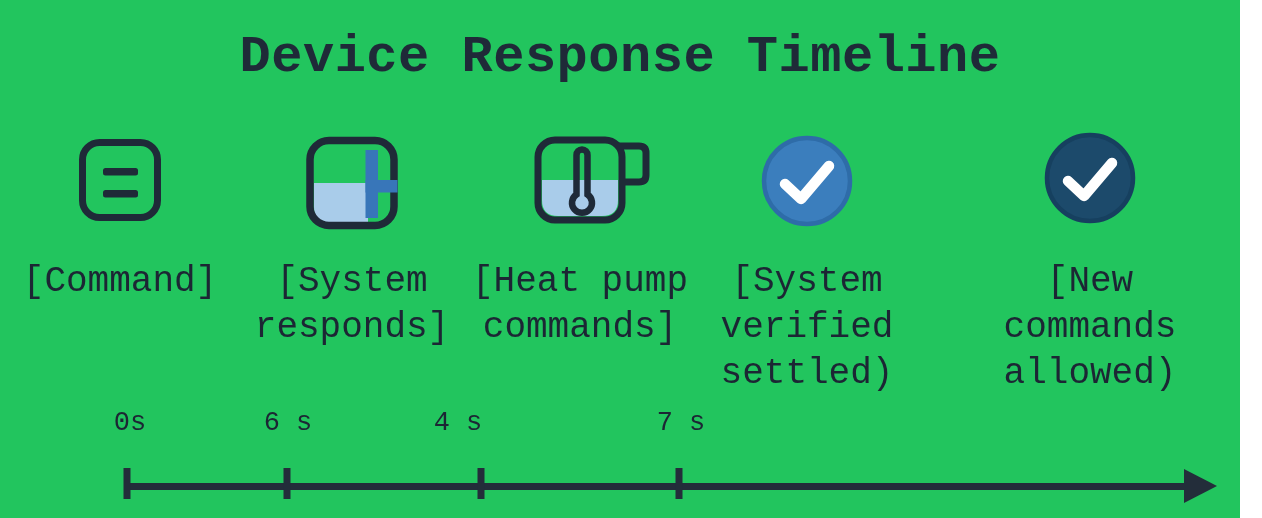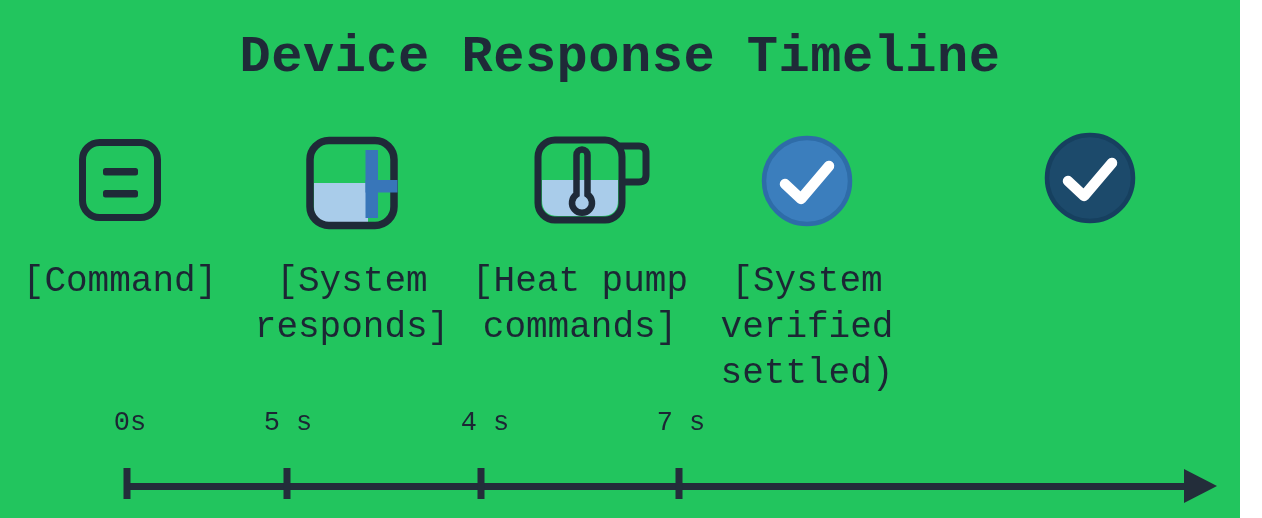--- a/index.html
+++ b/index.html
@@ -111,24 +111,26 @@
   <div class="stage-label" style="left:807px;">[System
 verified
 settled)</div>
 
   <div class="stage-icon" style="left:1090px;top:131px;">
     <svg width="94" height="94" viewBox="0 0 94 94">
       <circle cx="47" cy="47" r="43" fill="#1C4A6B" stroke="#16405F" stroke-width="4.5"></circle>
       <path d="M 25 50 L 41 65 L 69 32" fill="none" stroke="#FFFFFF" stroke-width="10.5" stroke-linecap="round" stroke-linejoin="round"></path>
     </svg>
   </div>
+  <div class="stage-label" style="left:1090px;">[New commands
+allowed)</div>
 
   <div class="tick-label" style="left:130px;">0s</div>
-  <div class="tick-label" style="left:288px;">5 s</div>
-  <div class="tick-label" style="left:485px;">4 s</div>
+  <div class="tick-label" style="left:288px;">6 s</div>
+  <div class="tick-label" style="left:458px;">4 s</div>
   <div class="tick-label" style="left:681px;">7 s</div>
 
   <div class="axis-line"></div>
   <div class="tick" style="left:127px;"></div>
   <div class="tick" style="left:287px;"></div>
   <div class="tick" style="left:481px;"></div>
   <div class="tick" style="left:679px;"></div>
   <div class="arrow"></div>
 
 </div>

